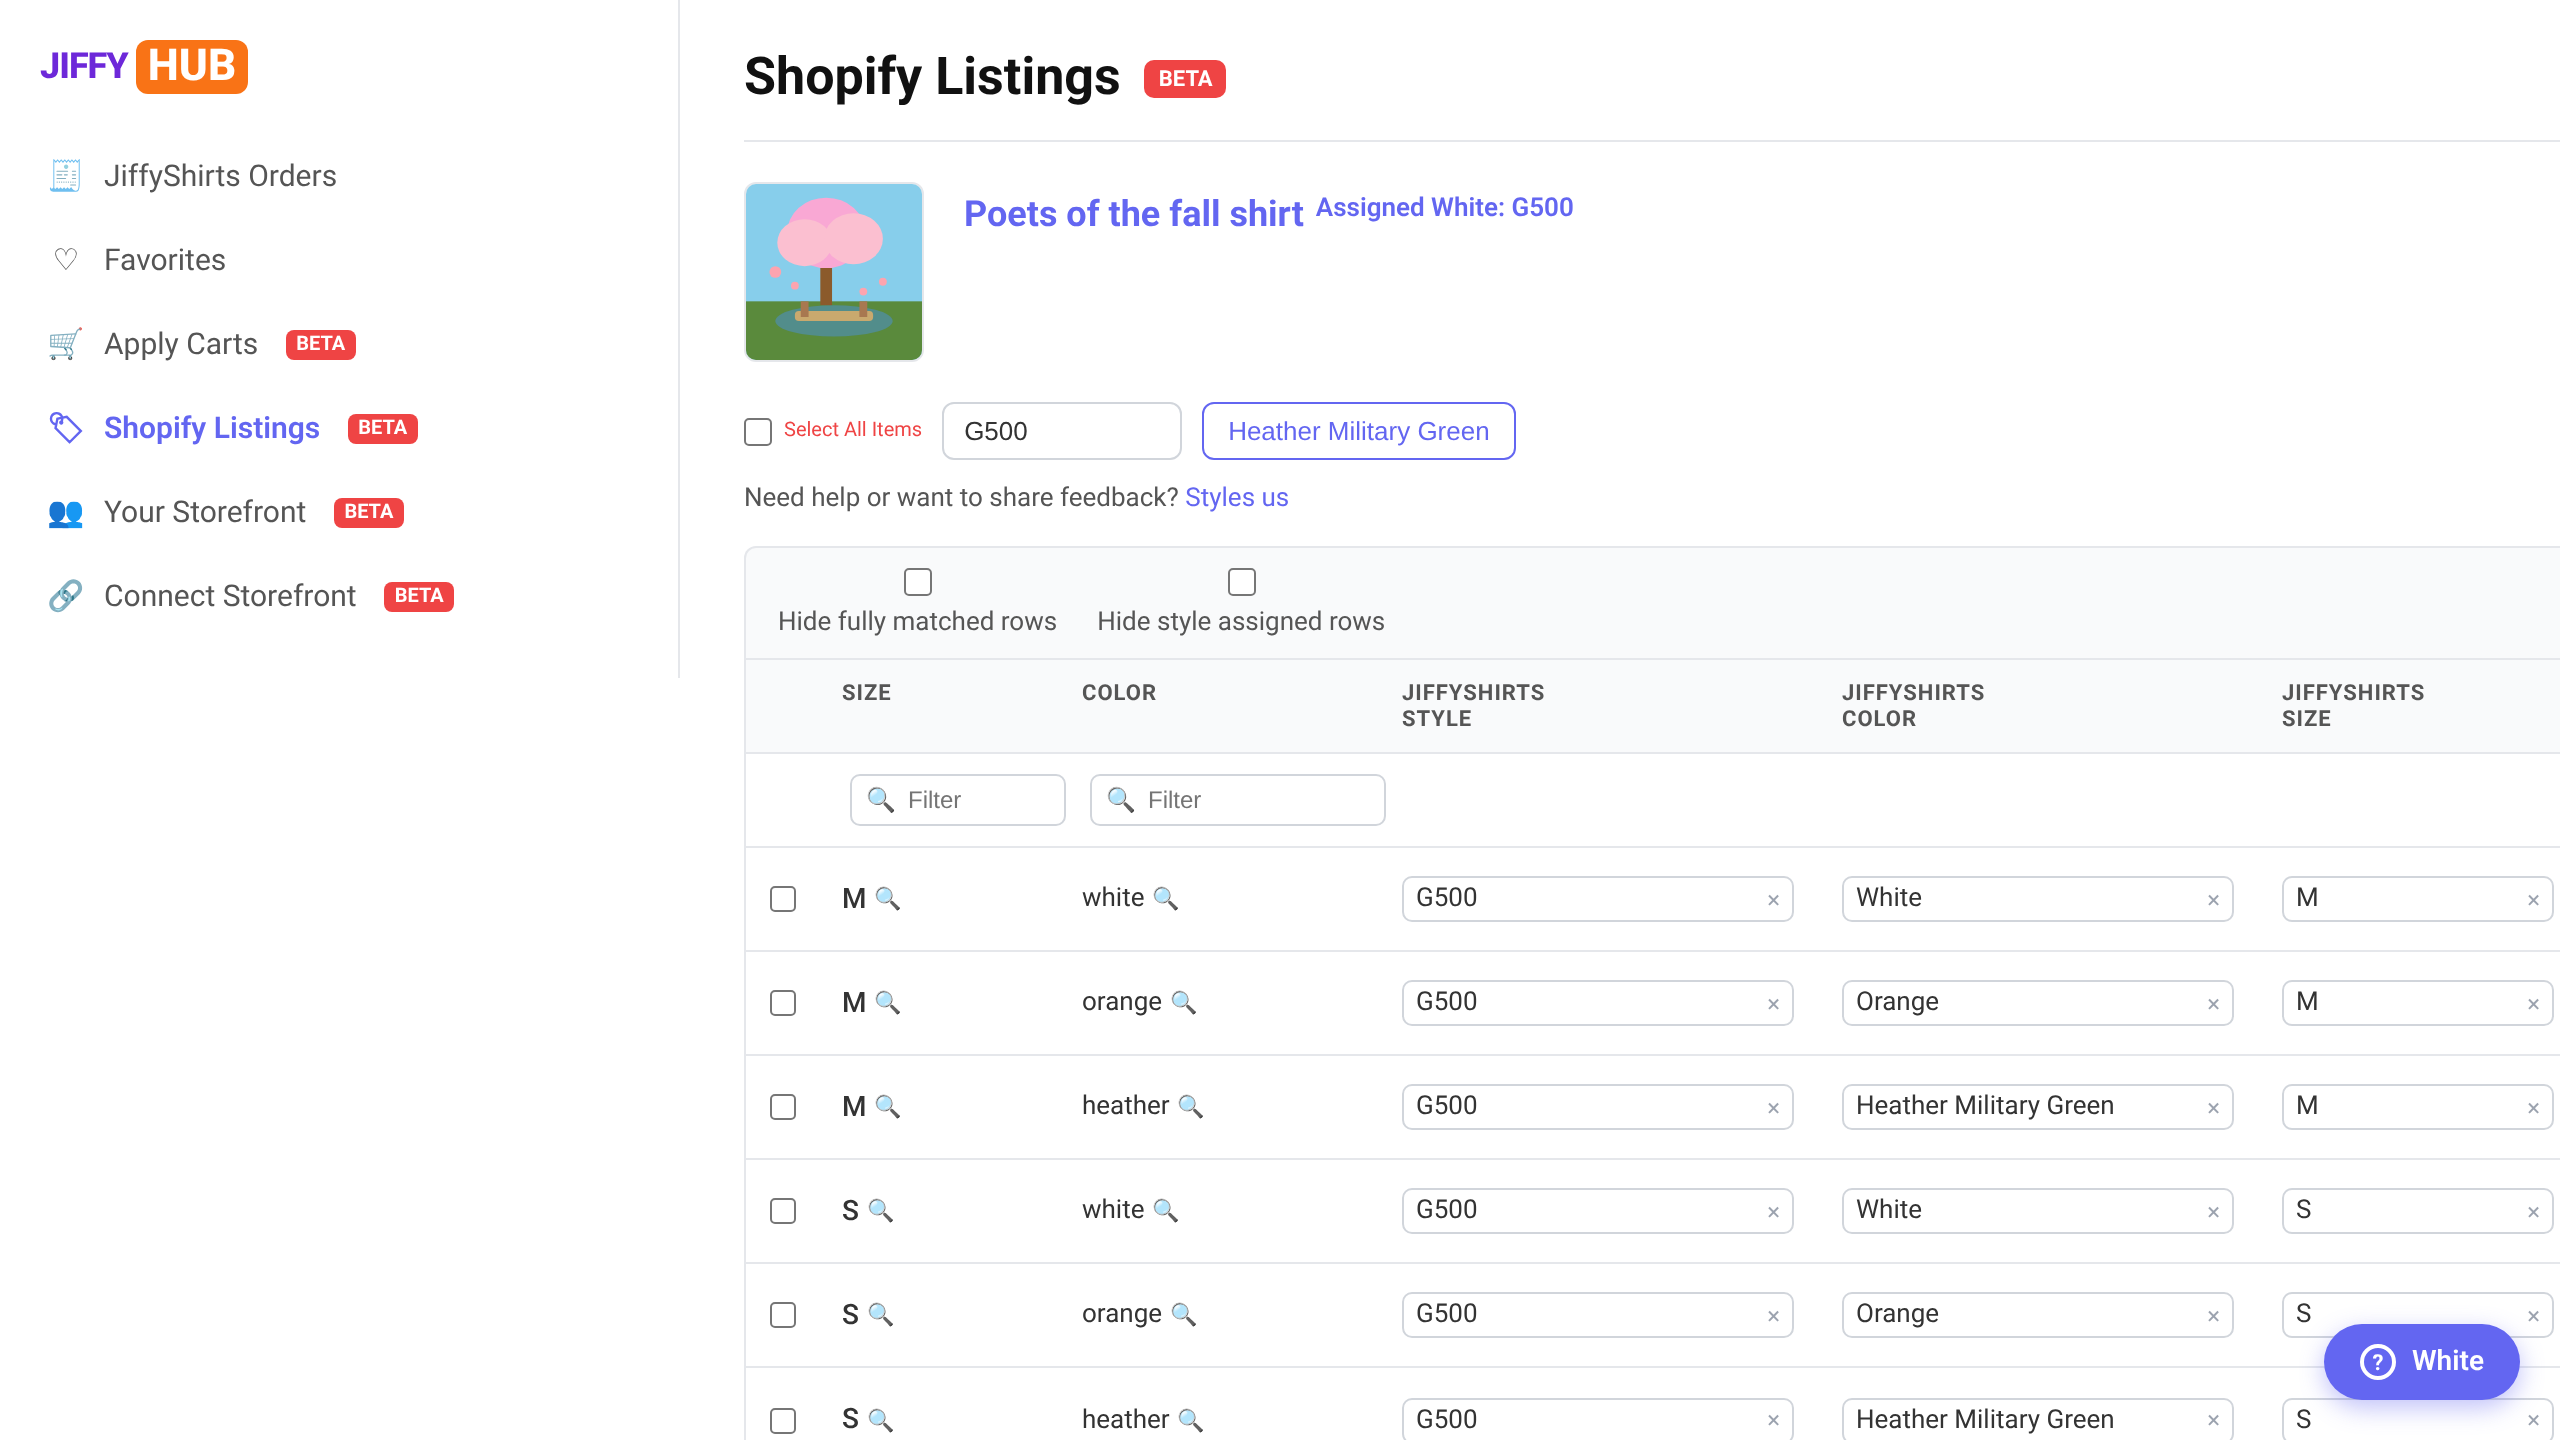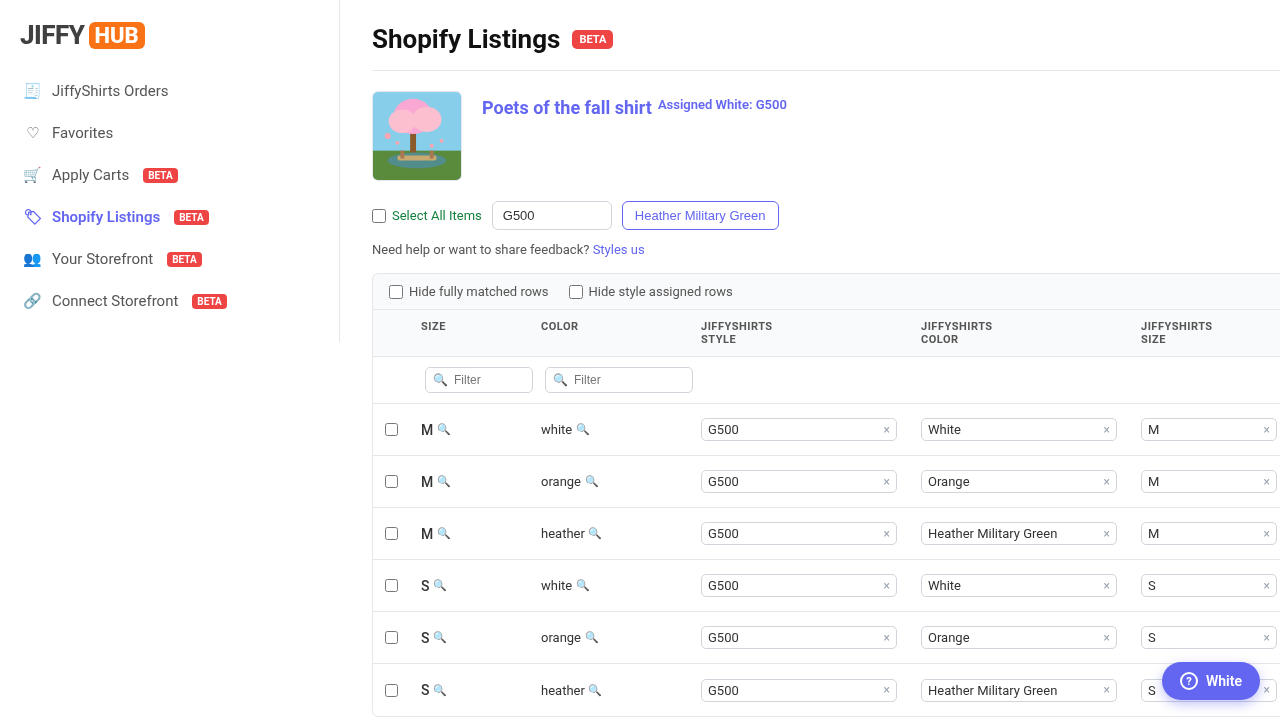--- a/index.html
+++ b/index.html
@@ -2,21 +2,21 @@
 <html><head>
   <meta charset="utf-8">
   <style>
     * { box-sizing: border-box; margin: 0; padding: 0; }
     body { font-family: -apple-system, BlinkMacSystemFont, 'Segoe UI', Roboto, sans-serif; font-size: 14px; color: #333; background: #fff; display: flex; height: 720px; overflow: hidden; }
 
     
     .sidebar { width: 340px; min-width: 340px; border-right: 1px solid #e5e7eb; padding: 20px 0; display: flex; flex-direction: column; }
     .logo-area { padding: 0 20px 20px 20px; }
     .logo { display: flex; align-items: center; gap: 4px; }
-    .logo-jiffy { font-size: 26px; font-weight: 800; color: #404040; letter-spacing: -0.5px; }
+    .logo-jiffy { font-size: 18px; font-weight: 800; color: #6d28d9; letter-spacing: -0.5px; }
     .logo-hub { background: #f97316; color: white; font-size: 22px; font-weight: 800; border-radius: 6px; padding: 1px 6px; }
     .nav-item { display: flex; align-items: center; gap: 10px; padding: 12px 24px; cursor: pointer; color: #555; font-size: 15px; }
     .nav-item.active { color: #6366f1; font-weight: 600; }
     .nav-icon { width: 18px; height: 18px; display: flex; align-items: center; justify-content: center; flex-shrink: 0; }
     .badge { background: #ef4444; color: white; font-size: 10px; font-weight: 700; padding: 2px 5px; border-radius: 4px; margin-left: 4px; }
 
     
     .main { flex: 1; overflow-y: auto; padding: 24px 32px; }
     .page-header { display: flex; align-items: center; gap: 12px; margin-bottom: 16px; }
     .page-title { font-size: 26px; font-weight: 700; color: #111; }
@@ -29,32 +29,32 @@
     .product-img svg { width: 100%; height: 100%; }
     .product-info { display: flex; gap: 6px; padding-top: 6px; }
     .product-name { font-size: 18px; font-weight: 700; color: #6366f1; }
     .assigned-styles { font-size: 13px; color: #555; }
     .assigned-styles span { color: #6366f1; font-weight: 600; }
 
     
     .toolbar { display: flex; align-items: center; gap: 10px; margin-bottom: 12px; }
     .checkbox-wrapper { display: flex; align-items: center; gap: 6px; cursor: pointer; }
     .checkbox-wrapper input[type=checkbox] { width: 14px; height: 14px; cursor: pointer; }
-    .select-all-label { font-size: 13px; color: #15803d; }
+    .select-all-label { font-size: 10px; color: #ef4444; }
     .style-input { border: 1px solid #d1d5db; border-radius: 6px; padding: 6px 10px; font-size: 13px; width: 120px; color: #333; }
     .color-chip { border: 1px solid #6366f1; border-radius: 6px; padding: 6px 12px; font-size: 13px; color: #6366f1; background: white; cursor: pointer; }
     .apply-btn { background: white; border: 1px solid #d1d5db; border-radius: 6px; padding: 6px 14px; font-size: 13px; color: #555; cursor: pointer; }
 
     
     .help-text { font-size: 13px; color: #555; margin-bottom: 16px; }
     .help-link { color: #6366f1; text-decoration: none; }
 
     
     .filter-row { display: flex; align-items: center; gap: 20px; background: #f9fafb; padding: 10px 16px; border-radius: 6px 6px 0 0; border: 1px solid #e5e7eb; border-bottom: none; }
-    .filter-checkbox-item { display: flex; align-items: center; gap: 6px; cursor: pointer; font-size: 13px; color: #555; }
+    .filter-checkbox-item { display: flex; align-items: center; gap: 6px; cursor: pointer; font-size: 13px; color: #555; flex-direction: column; }
     .filter-checkbox-item input[type=checkbox] { width: 14px; height: 14px; }
 
     
     .table-wrapper { border: 1px solid #e5e7eb; border-radius: 0 0 6px 6px; overflow: hidden; }
     .table-header { display: grid; grid-template-columns: 36px 120px 160px 220px 220px 160px; background: #f9fafb; border-bottom: 1px solid #e5e7eb; }
     .th { padding: 10px 12px; font-size: 11px; font-weight: 700; color: #555; text-transform: uppercase; letter-spacing: 0.5px; }
     .th-filter { padding: 6px 10px; border-bottom: 1px solid #e5e7eb; background: white; display: grid; grid-template-columns: 36px 120px 160px 220px 220px 160px; }
     .filter-input-wrap { position: relative; display: flex; align-items: center; }
     .filter-input { border: 1px solid #d1d5db; border-radius: 5px; padding: 5px 8px 5px 28px; font-size: 12px; width: 100%; color: #333; }
     .filter-search-icon { position: absolute; left: 8px; color: #9ca3af; font-size: 12px; }

